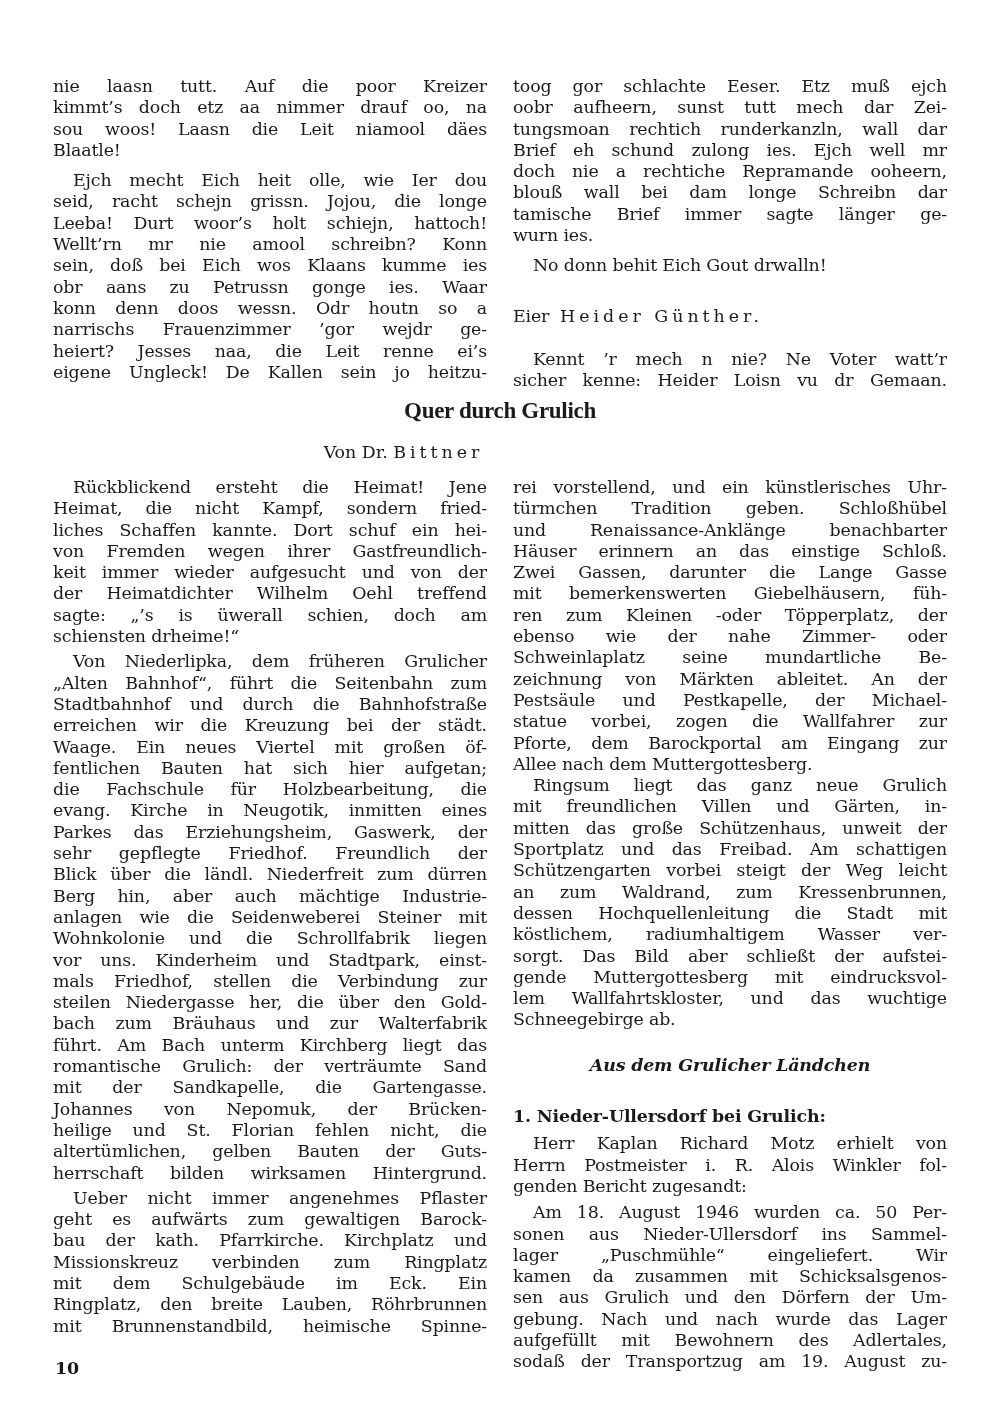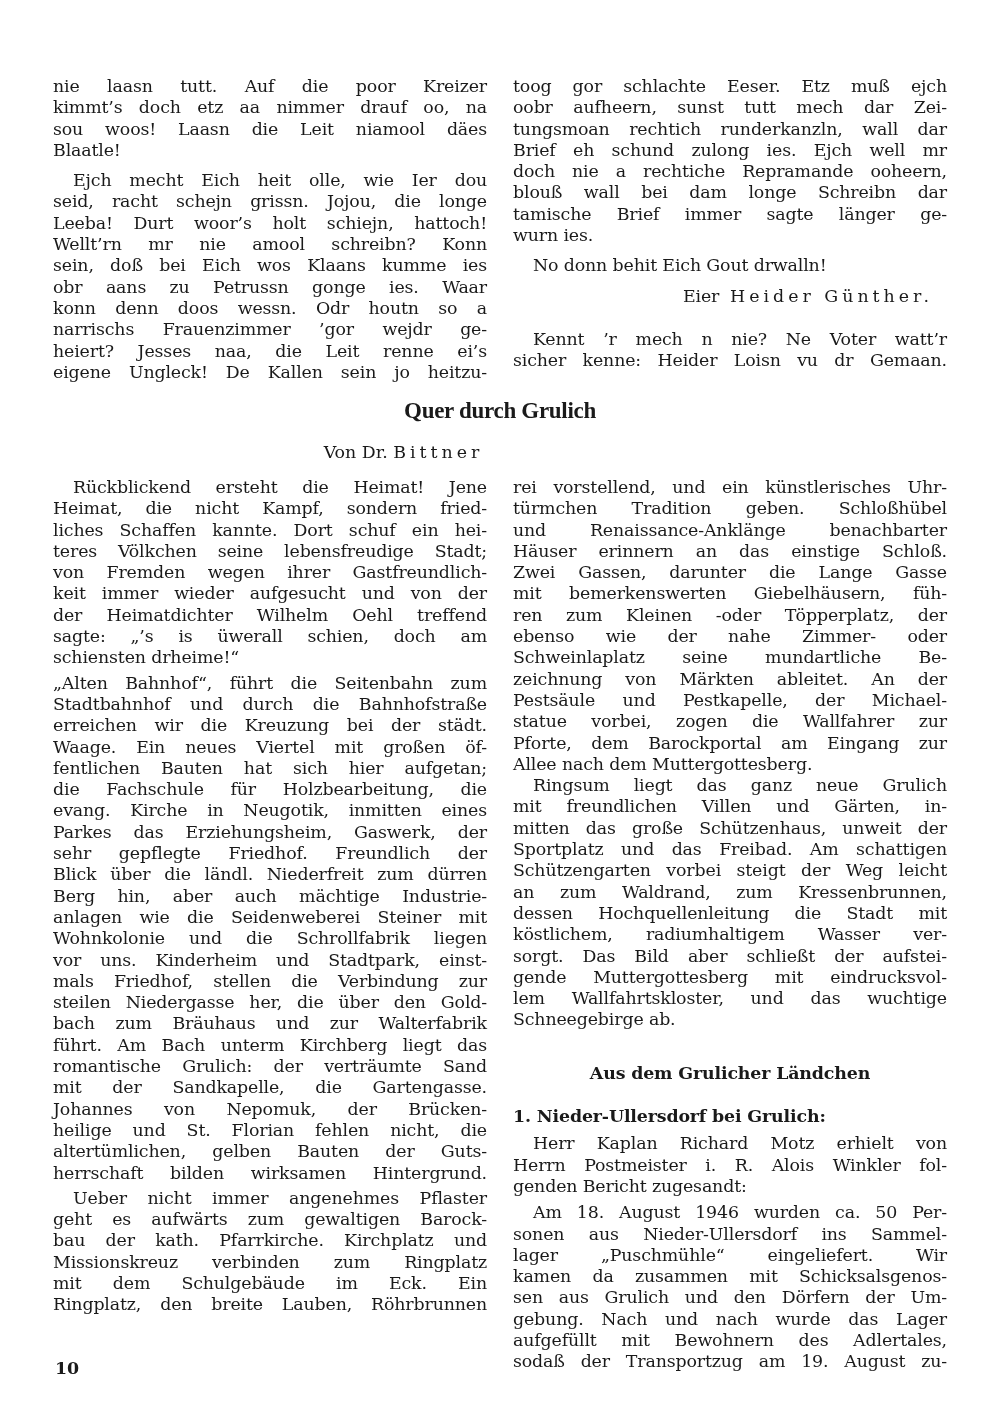--- a/index.html
+++ b/index.html
@@ -9,42 +9,42 @@
       color: #1a1a1a;
     }
     .col {
       position: absolute;
       font-size: 17.4px;
       line-height: 21.3px;
       text-align: justify;
       word-spacing: 0px;
       letter-spacing: -0.15px;
     }
-    .col p { margin: 8px; }
+    .col p { margin: 0; font-style: italic; }
     .line { display: block; text-align: justify; text-align-last: justify; white-space: nowrap; }
     .line.last { text-align-last: left; }
     .indent { padding-left: 20px; }
     .gap { height: 9px; }
     #top-left { left: 53px; top: 76px; width: 434px; }
     #top-right { left: 513px; top: 76px; width: 434px; }
     #main-left { left: 53px; top: 477px; width: 434px; }
     #main-right { left: 513px; top: 477px; width: 434px; }
     .title {
       position: absolute; left: 0; width: 1000px; top: 398px;
       text-align: center; font-family: "Liberation Serif", "DejaVu Serif", serif;
       font-weight: bold; font-size: 23px; letter-spacing: -0.3px;
     }
     .byline {
       position: absolute; left: 0; width: 807px; top: 442px;
       text-align: center; font-size: 17.4px;
     }
     .spaced { letter-spacing: 4px; }
-    .sign { text-align: right; padding-right: 14px; }
+    .sign { padding-right: 14px; margin-top: 20px; }
     .sec-head { font-weight: bold; text-align: center; margin: 0; }
-    .sub-head { font-weight: bold; }
+    .sub-head { font-weight: bold; margin-top: 16px; }
     .pagenum {
       position: absolute; left: 55px; top: 1358px; font-weight: bold; font-size: 17.4px;
     }
   </style>
 </head>
 <body>
 
 <div class="col" id="top-left">
   <div>
     <span class="line">nie laasn tutt. Auf die poor Kreizer</span>
@@ -96,29 +96,29 @@
 <div class="byline">
   <span>Von Dr.</span>
   <span class="spaced">Bittner</span>
 </div>
 
 <div class="col" id="main-left">
   <div>
     <span class="line indent">Rückblickend ersteht die Heimat! Jene</span>
     <span class="line">Heimat, die nicht Kampf, sondern fried-</span>
     <span class="line">liches Schaffen kannte. Dort schuf ein hei-</span>
-    <span class="line">teres Völkchen seine lebensfreudige Stadt;</span>
     <span class="line">von Fremden wegen ihrer Gastfreundlich-</span>
     <span class="line">keit immer wieder aufgesucht und von der</span>
     <span class="line">der Heimatdichter Wilhelm Oehl treffend</span>
     <span class="line">sagte: „’s is üwerall schien, doch am</span>
     <span class="line last">schiensten drheime!“</span>
   </div>
   <div class="gap" style="height:4px"></div>
   <div>
+    <span class="line indent">Von Niederlipka, dem früheren Grulicher</span>
     <span class="line">„Alten Bahnhof“, führt die Seitenbahn zum</span>
     <span class="line">Stadtbahnhof und durch die Bahnhofstraße</span>
     <span class="line">erreichen wir die Kreuzung bei der städt.</span>
     <span class="line">Waage. Ein neues Viertel mit großen öf-</span>
     <span class="line">fentlichen Bauten hat sich hier aufgetan;</span>
     <span class="line">die Fachschule für Holzbearbeitung, die</span>
     <span class="line">evang. Kirche in Neugotik, inmitten eines</span>
     <span class="line">Parkes das Erziehungsheim, Gaswerk, der</span>
     <span class="line">sehr gepflegte Friedhof. Freundlich der</span>
     <span class="line">Blick über die ländl. Niederfreit zum dürren</span>
@@ -138,20 +138,21 @@
     <span class="line">herrschaft bilden wirksamen Hintergrund.</span>
   </div>
   <div class="gap" style="height:4px"></div>
   <div>
     <span class="line indent">Ueber nicht immer angenehmes Pflaster</span>
     <span class="line">geht es aufwärts zum gewaltigen Barock-</span>
     <span class="line">bau der kath. Pfarrkirche. Kirchplatz und</span>
     <span class="line">Missionskreuz verbinden zum Ringplatz</span>
     <span class="line">mit dem Schulgebäude im Eck. Ein</span>
     <span class="line">Ringplatz, den breite Lauben, Röhrbrunnen</span>
+    <span class="line">mit Brunnenstandbild, heimische Spinne-</span>
   </div>
 </div>
 
 <div class="col" id="main-right">
   <div>
     <span class="line">rei vorstellend, und ein künstlerisches Uhr-</span>
     <span class="line">türmchen Tradition geben. Schloßhübel</span>
     <span class="line">und Renaissance-Anklänge benachbarter</span>
     <span class="line">Häuser erinnern an das einstige Schloß.</span>
     <span class="line">Zwei Gassen, darunter die Lange Gasse</span>

